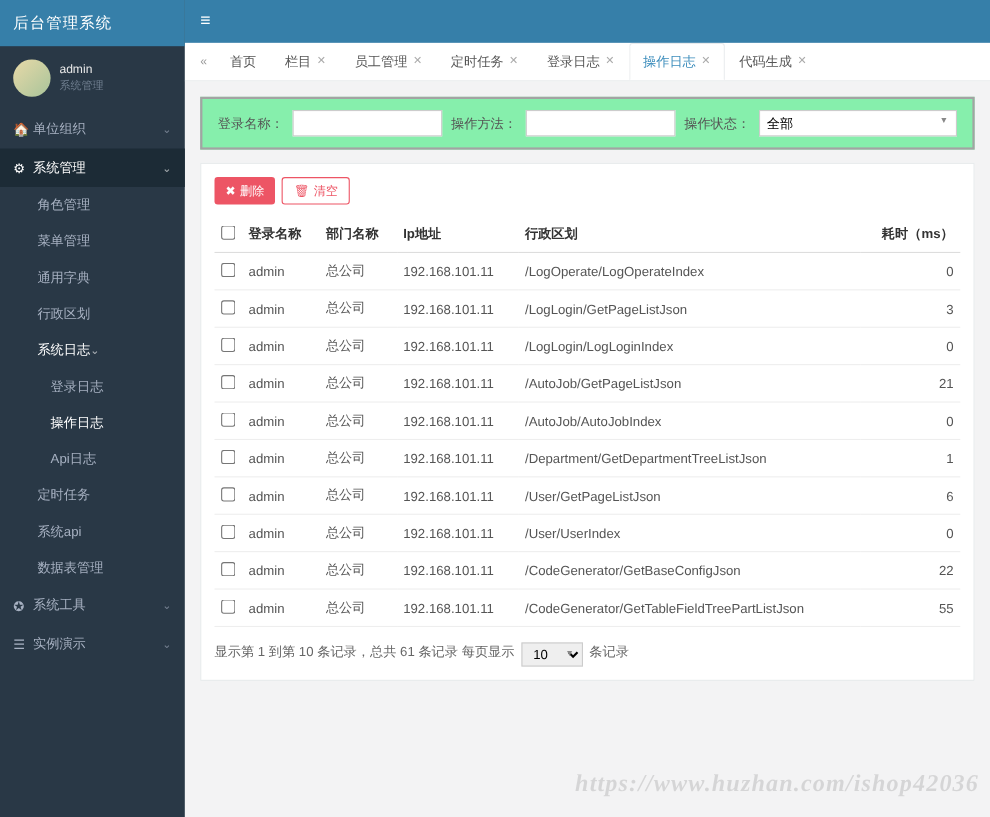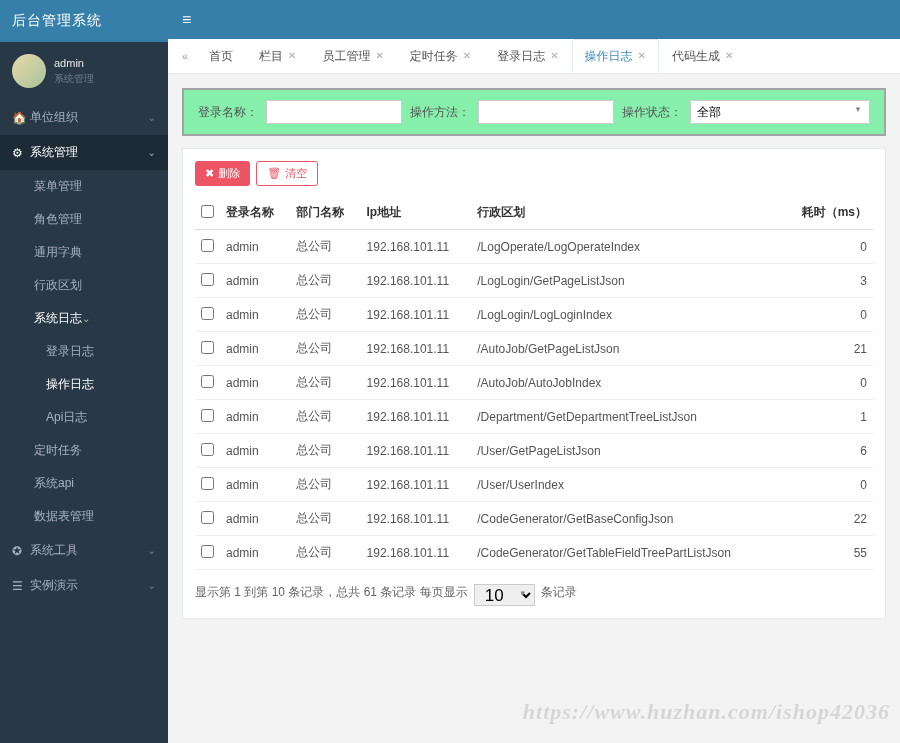--- a/index.html
+++ b/index.html
@@ -50,21 +50,21 @@
 .btn-danger { background: #ed5565; }
 .btn-outline-danger { background: #fff; color: #ed5565; border: 1px solid #ed5565; }
 
 table { width: 100%; border-collapse: collapse; font-size: 12px; }
 th { text-align: left; padding: 8px 6px; border-bottom: 1px solid #ddd; color: #333; font-weight: 600; }
 td { padding: 8px 6px; border-bottom: 1px solid #eee; color: #555; }
 .chk { width: 22px; }
 .col-time { text-align: right; }
 
 .pager { margin-top: 14px; font-size: 12px; color: #666; display: flex; gap: 6px; }
-.page-select { height: 22px; border: 1px solid #ccc; padding: 0 14px 0 6px; font-size: 17px; }
+.page-select { height: 22px; border: 1px solid #ccc; padding: 0 14px 0 6px; font-size: 12px; }
 
 .watermark { position: fixed; bottom: 18px; right: 10px; color: rgba(0,0,0,0.12); font-size: 22px; font-style: italic; font-family: Georgia, serif; pointer-events: none; letter-spacing: 1px; font-weight: bold; }
 </style>
 </head>
 <body>
 
 <div class="layout">
 
   <aside class="sidebar">
     <div class="sidebar-header">后台管理系统</div>
@@ -79,22 +79,22 @@
         <li class="nav-item">
           <span class="nav-icon">🏠</span>
           <span>单位组织</span>
           <span class="nav-chevron">⌄</span>
         </li>
         <li class="nav-item active">
           <span class="nav-icon">⚙</span>
           <span>系统管理</span>
           <span class="nav-chevron">⌄</span>
         </li>
+        <li class="sub-item"><span>角色管理</span></li>
         <li class="sub-item"><span>菜单管理</span></li>
-        <li class="sub-item"><span>角色管理</span></li>
         <li class="sub-item"><span>通用字典</span></li>
         <li class="sub-item"><span>行政区划</span></li>
         <li class="sub-item active"><span>系统日志</span><span class="nav-chevron">⌄</span></li>
         <li class="sub-item deep"><span>登录日志</span></li>
         <li class="sub-item deep active"><span>操作日志</span></li>
         <li class="sub-item deep"><span>Api日志</span></li>
         <li class="sub-item"><span>定时任务</span></li>
         <li class="sub-item"><span>系统api</span></li>
         <li class="sub-item"><span>数据表管理</span></li>
         <li class="nav-item">

